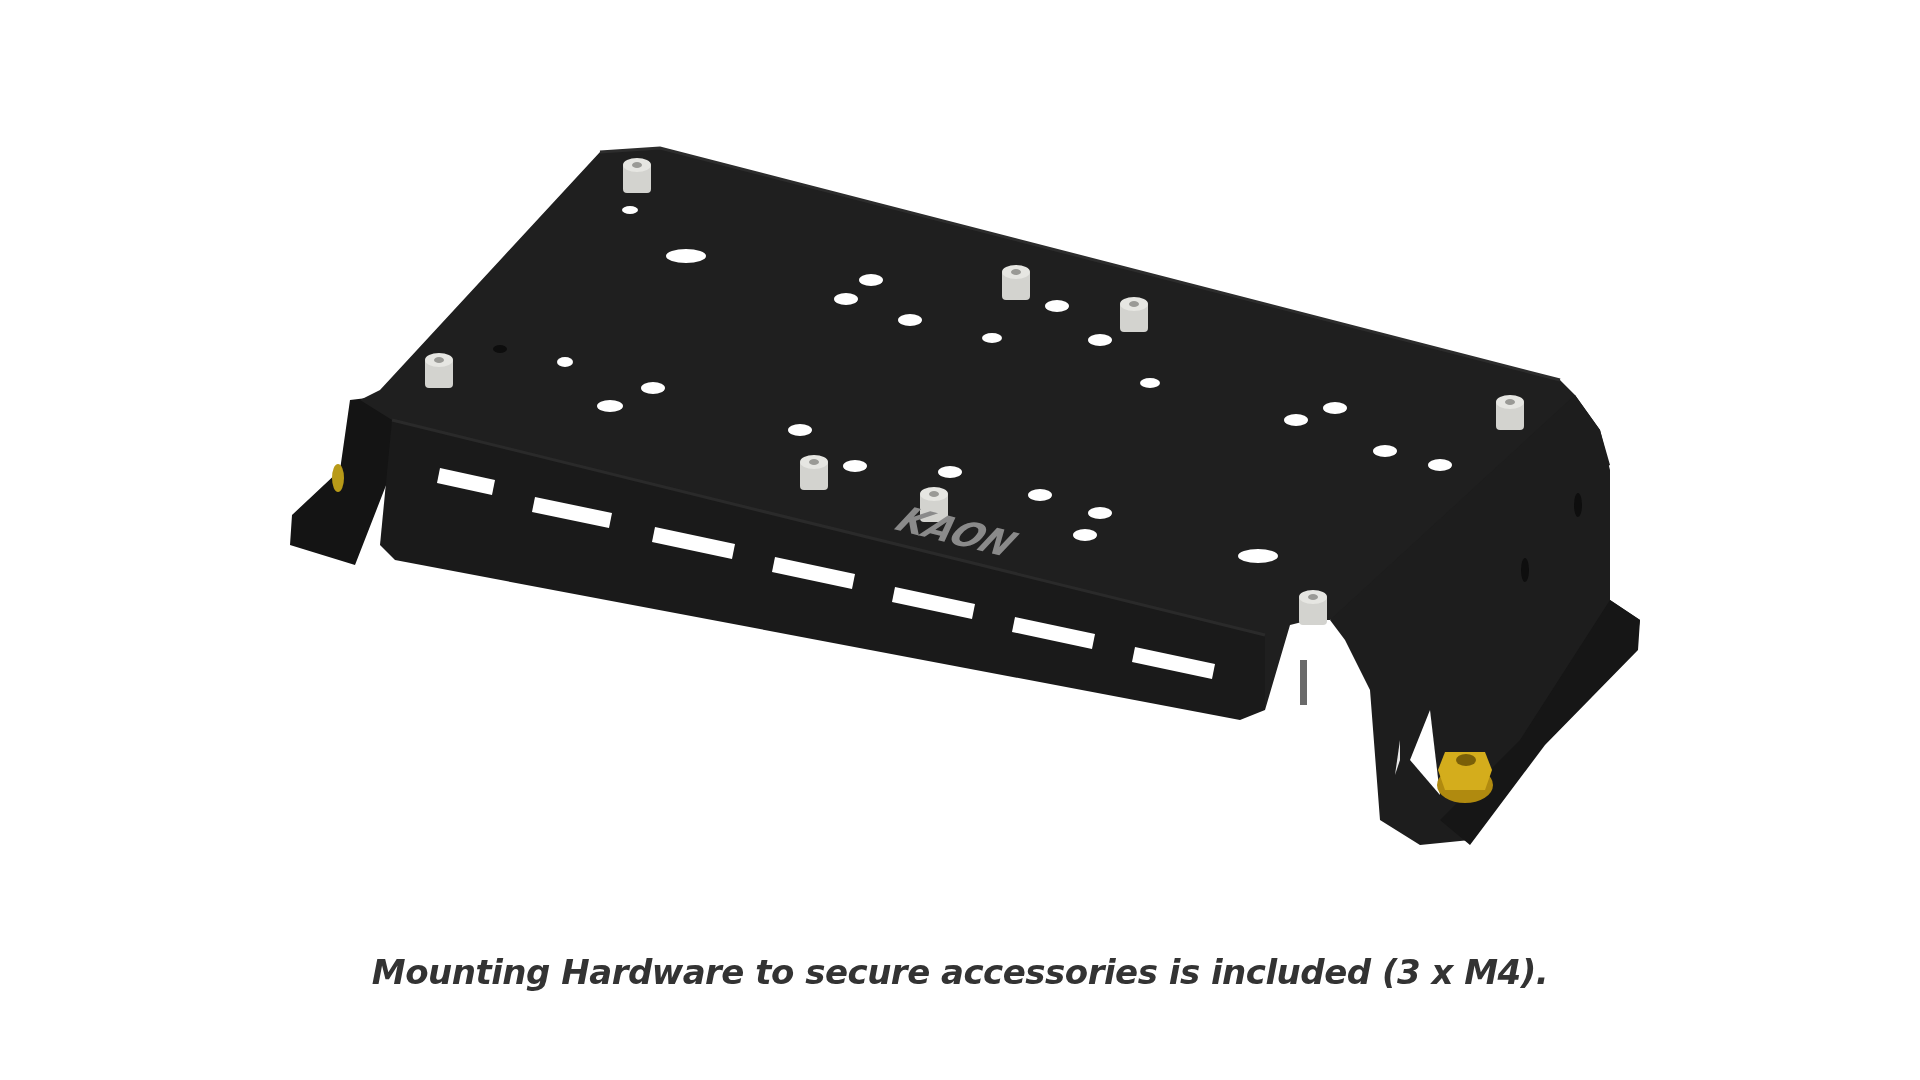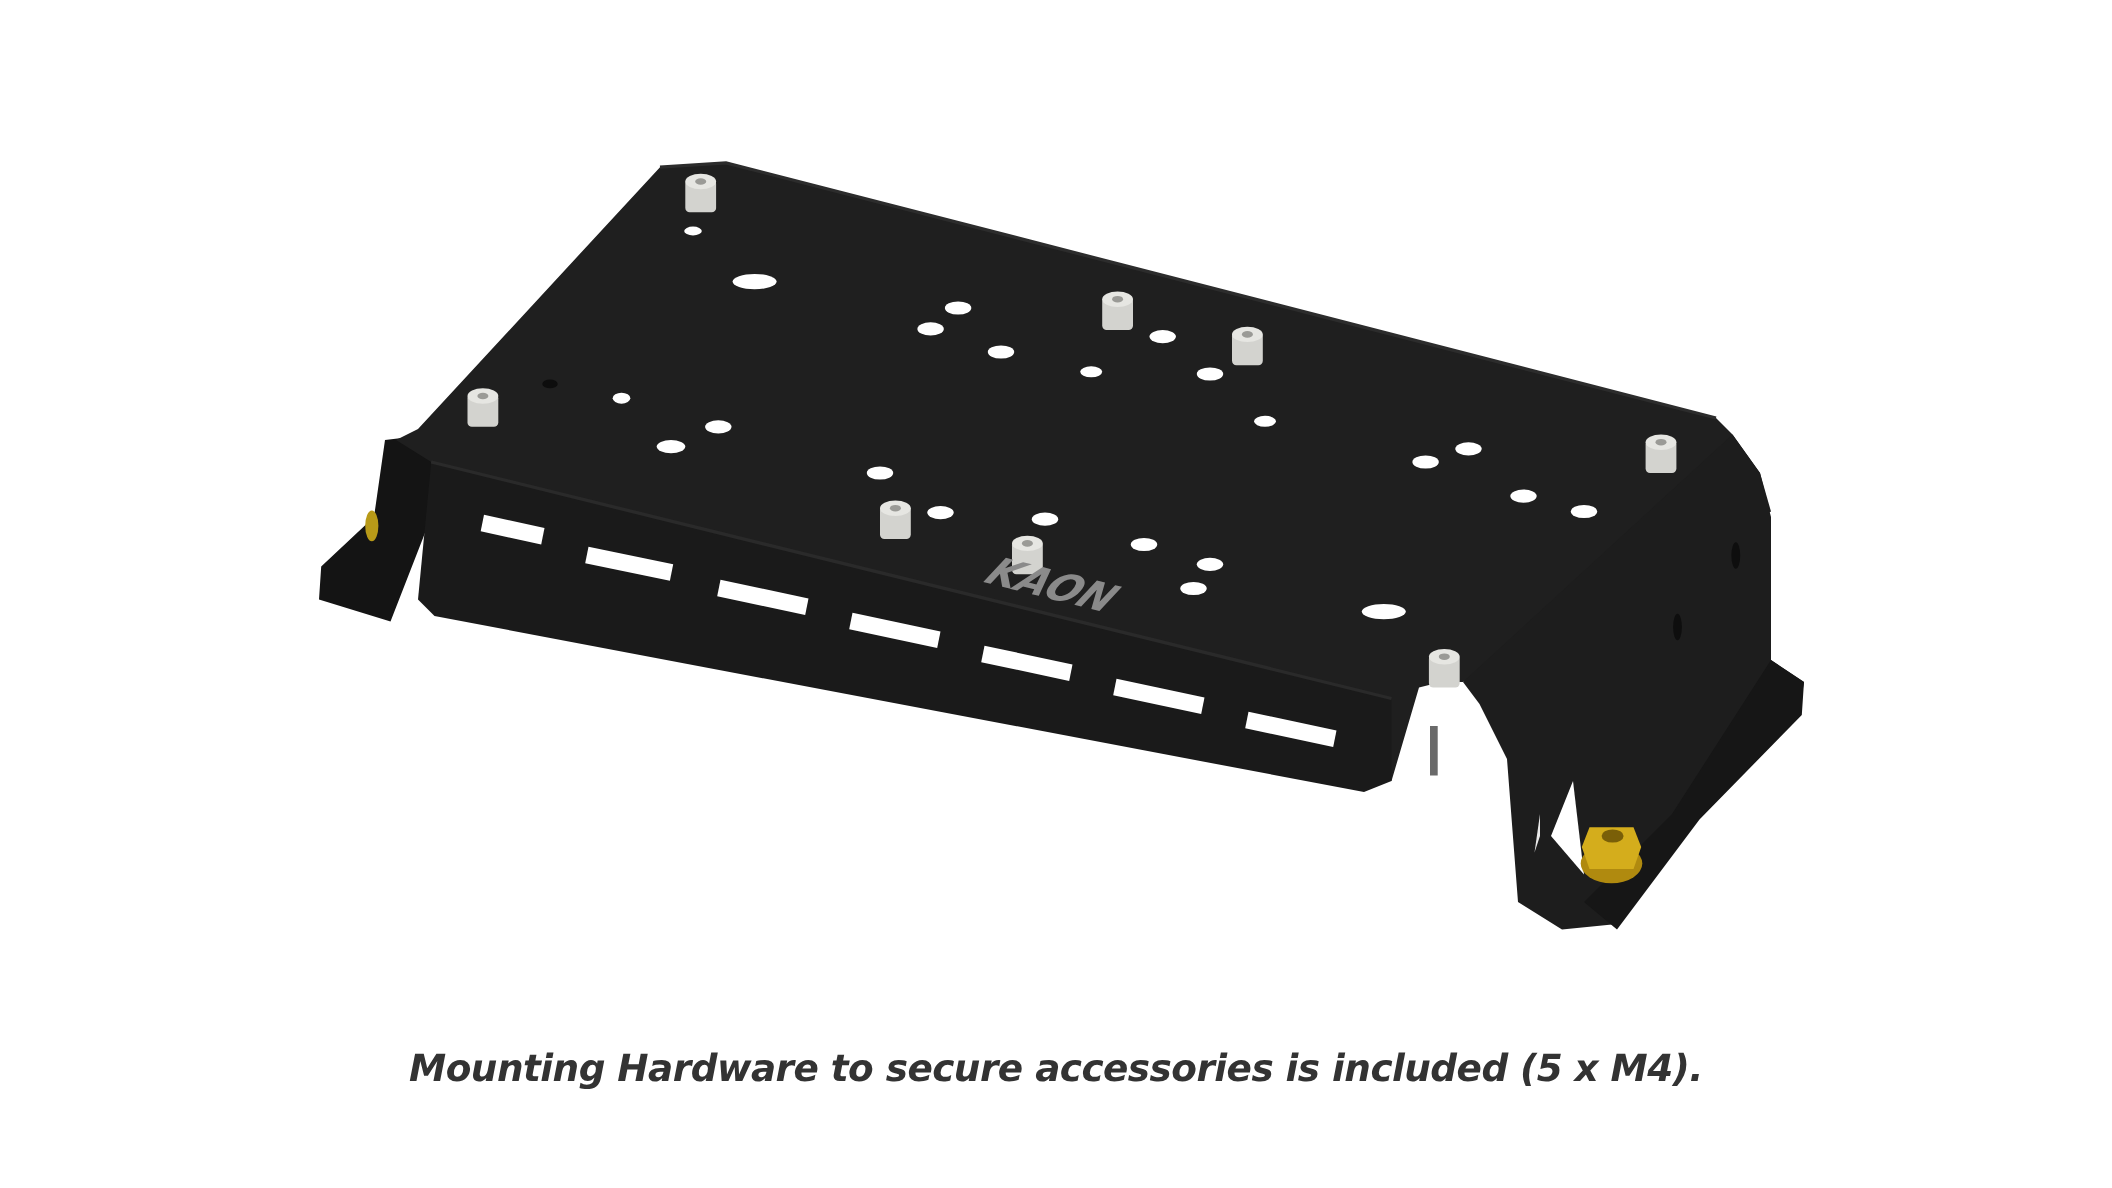--- a/index.html
+++ b/index.html
@@ -159,14 +159,14 @@
       <g>
         <rect x="1299" y="595" width="28" height="30" rx="4" fill="#d3d3cf"></rect>
         <ellipse cx="1313" cy="597" rx="14" ry="7" fill="#e6e6e2"></ellipse>
         <ellipse cx="1313" cy="597" rx="5" ry="3" fill="#9a9a96"></ellipse>
       </g>
     </g>
 
     <text class="brand" x="1098" y="580" fill="#8a8a8a" font-size="36" transform="rotate(14 1098 580) skewX(-20)">KAON</text>
   </svg>
 
-  <div class="caption">Mounting Hardware to secure accessories is included (5 x M4).</div>
+  <div class="caption">Mounting Hardware to secure accessories is included (3 x M4).</div>
 </div>
 
 </body></html>

